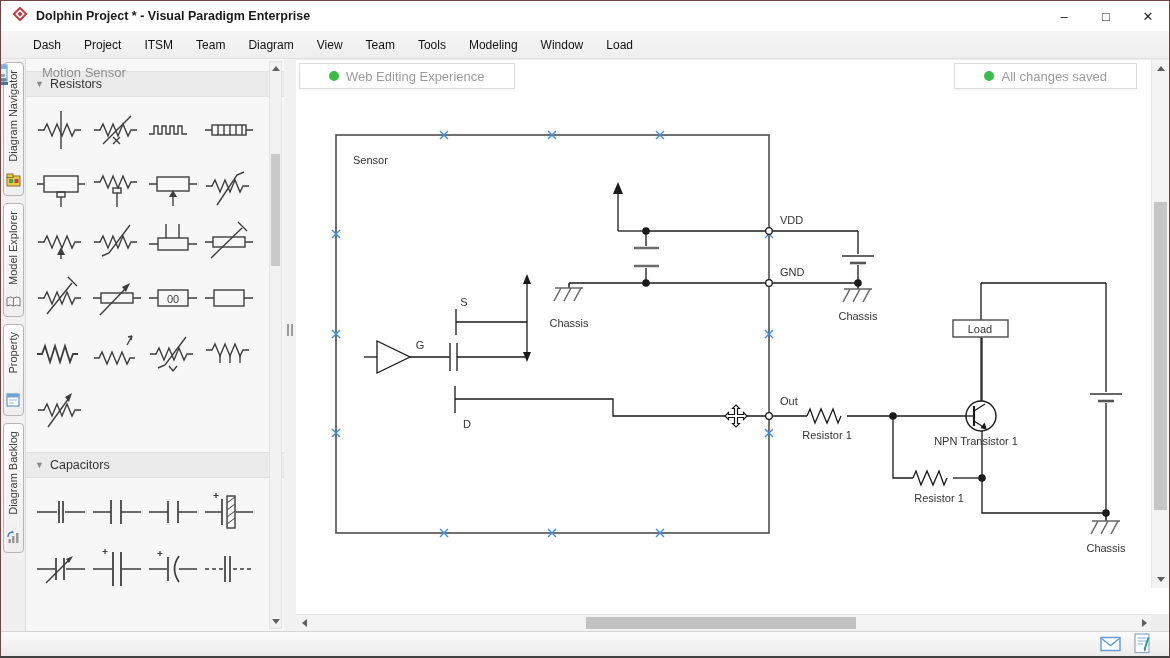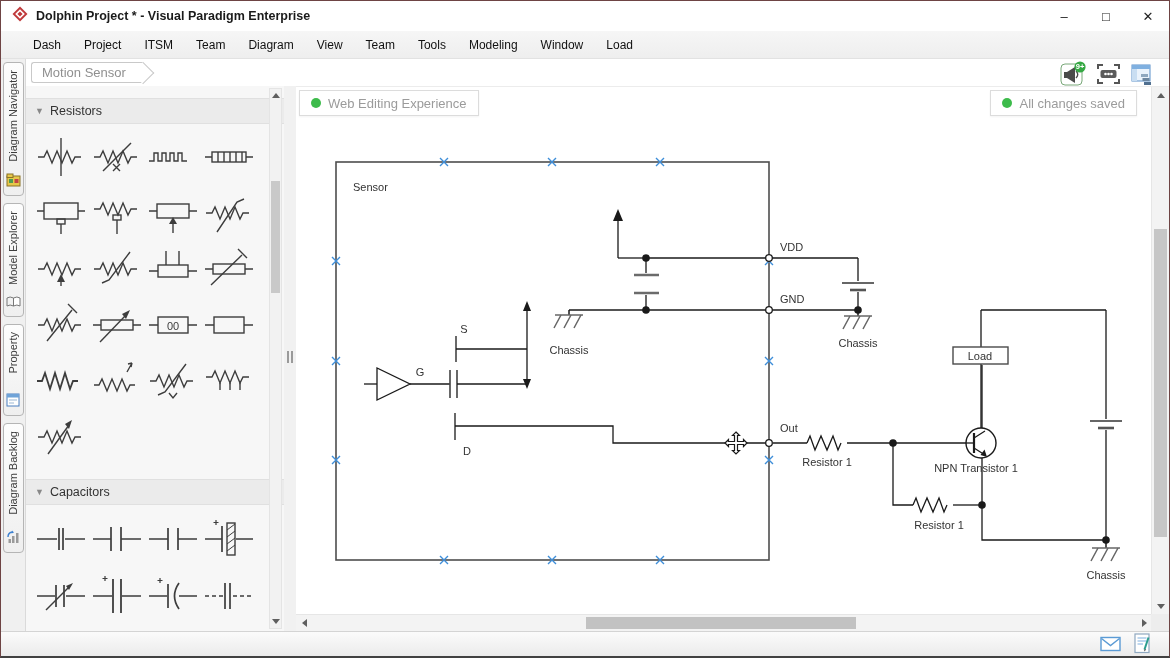--- a/index.html
+++ b/index.html
@@ -17,21 +17,21 @@
   .menubar { height:28px; background:linear-gradient(#f6f6f6,#eeeeee); display:flex; align-items:center;
              gap:23px; padding-left:32px; font-size:12px; color:#111; border-bottom:1px solid #e2e2e2; }
   .menubar span { cursor:default; }
   
   .bodyrow { display:flex; height:572px; }
   .sidebar { width:25px; background:#f0f0f0; border-right:1px solid #dadada; padding-top:3px; }
   .vtab { width:21px; margin:0 auto 7px auto; display:flex; flex-direction:column; align-items:center;
           justify-content:space-between; padding:7px 0 4px 0; border:1px solid #b5b5b5; border-radius:4px;
           background:linear-gradient(#fdfdfd,#efefef); }
   .vtab .lbl { writing-mode:vertical-rl; transform:rotate(180deg); font-size:11px; color:#3d3d3d; }
-  .rightside { flex:1; display:flex; flex-direction:column; }
+  .rightside { flex:1; display:flex; flex-direction:row; }
   .toolrow { height:27px; background:#fff; position:relative; }
   .crumb { position:absolute; left:5px; top:3px; width:112px; height:21px; border:1px solid #c9c9c9;
            border-right:none; border-radius:3px 0 0 3px; background:#fff; display:flex; align-items:center;
            padding-left:10px; color:#8f8f8f; font-size:13px; }
   .crumb::after { content:''; position:absolute; right:-8px; top:2.2px; width:15px; height:15px;
            border-top:1px solid #c9c9c9; border-right:1px solid #c9c9c9; transform:rotate(45deg); background:#fff; }
   .crumb span { position:relative; z-index:2; }
   .topicons { position:absolute; right:16px; top:2px; display:flex; gap:9px; align-items:center; }
   .topicons > div { position:relative; }
   
@@ -53,21 +53,21 @@
   .arrow-l  { border-top:4px solid transparent; border-bottom:4px solid transparent; border-right:5px solid #5f5f5f; }
   .arrow-r  { border-top:4px solid transparent; border-bottom:4px solid transparent; border-left:5px solid #5f5f5f; }
   .pthumb { position:absolute; left:1px; width:9px; top:92px; height:112px; background:#c9c9c9; }
   .splitter { width:12px; background:#f1f1f1; position:relative; }
   .grip { position:absolute; left:3px; top:265px; width:6px; height:12px;
           border-left:2px solid #9a9a9a; border-right:2px solid #9a9a9a; }
   
   .canvas { flex:1; position:relative; background:#fff; border-top:1px solid #ececec; }
   .drawarea { position:absolute; left:0; top:0; width:857px; height:528px; overflow:hidden; }
   .badge { position:absolute; top:3px; height:26px; background:#fff; border:1px solid #dcdcdc;
-           display:flex; align-items:center; gap:7px; padding:0 11px; font-size:13px; color:#9b9b9b;
+           display:flex; align-items:center; gap:7px; padding:0 29px; font-size:13px; color:#9b9b9b;
            box-shadow:0 1px 2px rgba(0,0,0,.05); z-index:5; }
   .badge .dot { width:10px; height:10px; border-radius:50%; background:#3dbb4b; }
   .badge.left { left:3px; } .badge.right { right:16px;margin-left:44px; }
   .vscroll { position:absolute; right:0; top:0; width:18px; height:528px; background:#f3f3f3; border-left:1px solid #e6e6e6; }
   .vthumb { position:absolute; left:2px; width:13px; top:142px; height:308px; background:#c6c6c6; }
   .hscroll { position:absolute; left:0; bottom:0; height:17px; width:857px; background:#f3f3f3; border-top:1px solid #e6e6e6; }
   .hthumb { position:absolute; top:2px; height:12px; left:290px; width:270px; background:#c2c2c2; }
   .corner { position:absolute; right:0; bottom:0; width:18px; height:17px; background:#ededed; }
   
   .statusbar { height:28px; background:linear-gradient(#fbfbfb,#e9e9e9); border-top:1px solid #d4d4d4;

